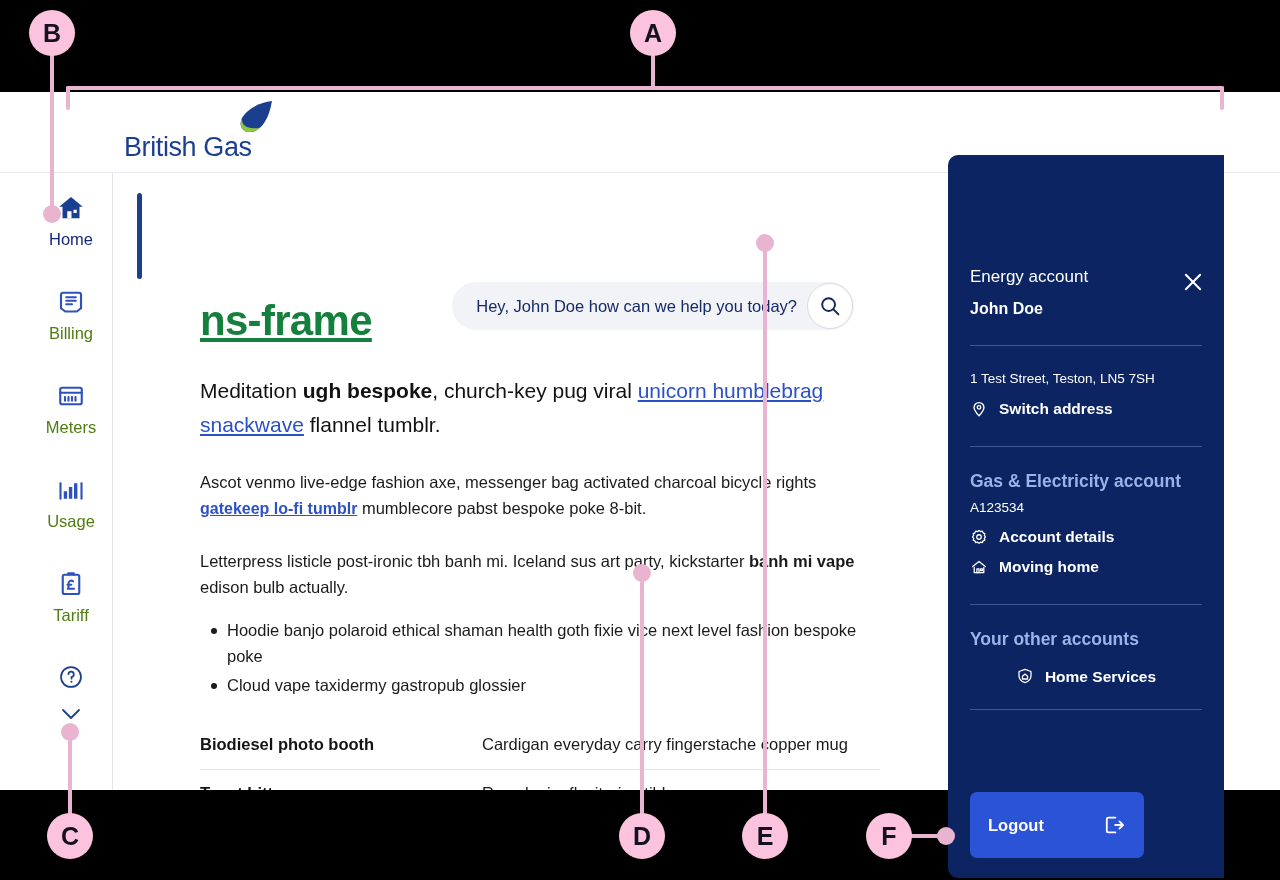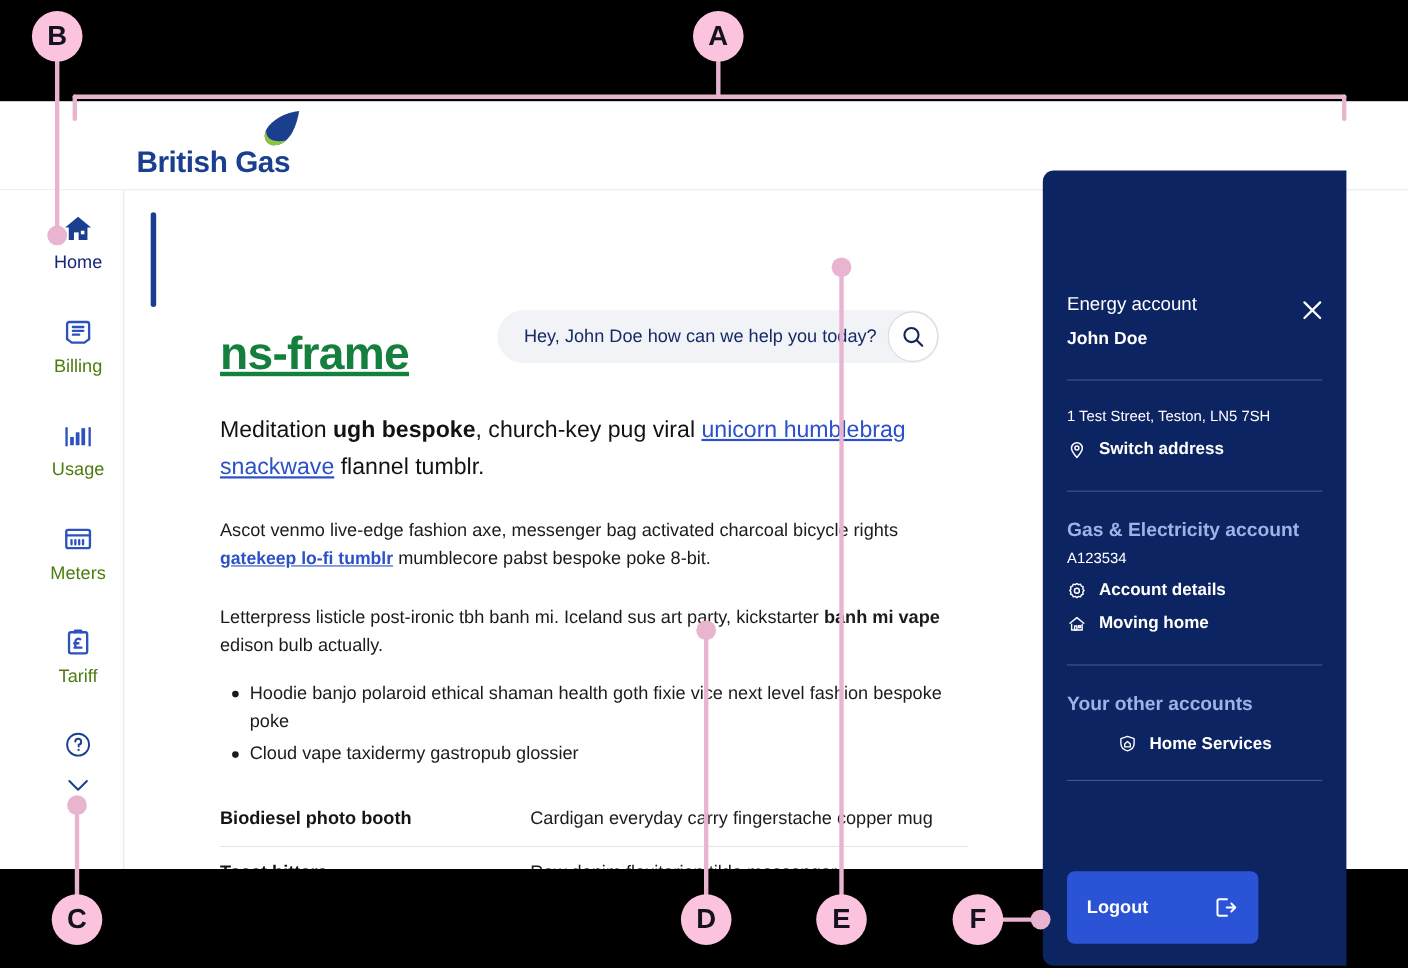--- a/index.html
+++ b/index.html
@@ -41,21 +41,21 @@
     left: 62px;
     top: 6px;
     height: 64px;
     display: block;
   }
   #brand-wordmark {
     position: absolute;
     left: 62px;
     top: 36px;
     font-size: 27px;
-    font-weight: bold;
+    font-weight: normal;
     color: #1b3f8f;
     letter-spacing: -0.4px;
     line-height: 1;
     white-space: nowrap;
   }
   #brand-flame {
     position: absolute;
     left: 168px;
     top: 2px;
     width: 44px;
@@ -434,47 +434,47 @@
       <span class="nav-label">Home</span>
     </div>
 
     <div class="nav-item">
       <svg class="nav-icon" viewBox="0 0 24 24" fill="none" stroke="#2d52bd" stroke-width="1.7" stroke-linejoin="round" stroke-linecap="round">
         <path d="M4 17 V6.2 a1.6 1.6 0 0 1 1.6-1.6 h12.8 A1.6 1.6 0 0 1 20 6.2 V17"></path>
         <path d="M4 17 l3.4 2.6 h9.2 L20 17"></path>
         <path d="M8.2 8.2 h7.6 M8.2 11 h7.6 M8.2 13.8 h4.6"></path>
       </svg>
       <span class="nav-label">Billing</span>
+    </div>
+
+    <div class="nav-item">
+      <svg class="nav-icon" viewBox="0 0 24 24" fill="none" stroke="#2d52bd" stroke-width="1.7" stroke-linecap="round">
+        <rect x="3.4" y="5.4" width="17.2" height="13.2" rx="1.4"></rect>
+        <path d="M3.4 9.4 h17.2"></path>
+        <path d="M7.2 12.8 v3 M10 12.8 v3 M12.8 12.8 v3 M15.6 12.8 v3"></path>
+      </svg>
+      <span class="nav-label">Meters</span>
     </div>
 
     <div class="nav-item">
       <svg class="nav-icon" viewBox="0 0 24 24">
         <g fill="none" stroke="#2d52bd" stroke-width="1.7" stroke-linecap="round">
           <path d="M3.6 6.6 v12.4"></path>
           <path d="M20.4 6.6 v12.4"></path>
         </g>
         <g fill="#2d52bd">
           <rect x="6.2" y="13" width="2.7" height="6"></rect>
           <rect x="10.3" y="9.6" width="2.7" height="9.4"></rect>
           <rect x="14.4" y="6.6" width="2.7" height="12.4"></rect>
         </g>
       </svg>
       <span class="nav-label">Usage</span>
     </div>
 
     <div class="nav-item">
-      <svg class="nav-icon" viewBox="0 0 24 24" fill="none" stroke="#2d52bd" stroke-width="1.7" stroke-linecap="round">
-        <rect x="3.4" y="5.4" width="17.2" height="13.2" rx="1.4"></rect>
-        <path d="M3.4 9.4 h17.2"></path>
-        <path d="M7.2 12.8 v3 M10 12.8 v3 M12.8 12.8 v3 M15.6 12.8 v3"></path>
-      </svg>
-      <span class="nav-label">Meters</span>
-    </div>
-
-    <div class="nav-item">
       <svg class="nav-icon" viewBox="0 0 24 24" fill="none" stroke="#2d52bd" stroke-width="1.7" stroke-linecap="round" stroke-linejoin="round">
         <rect x="5.4" y="4.6" width="13.2" height="15.4" rx="1.5"></rect>
         <path d="M9.8 4.6 v-1.2 h4.4 v1.2"></path>
         <path d="M13.6 9.8 a2.2 2.2 0 0 0-3.6 1.7 v3.4 M9.2 12.6 h3 M9.4 15.8 h5"></path>
       </svg>
       <span class="nav-label">Tariff</span>
     </div>
 
     <div id="nav-help">
       <svg width="26" height="26" viewBox="0 0 24 24" fill="none" stroke="#1b3f8f" stroke-width="1.6" stroke-linecap="round">

